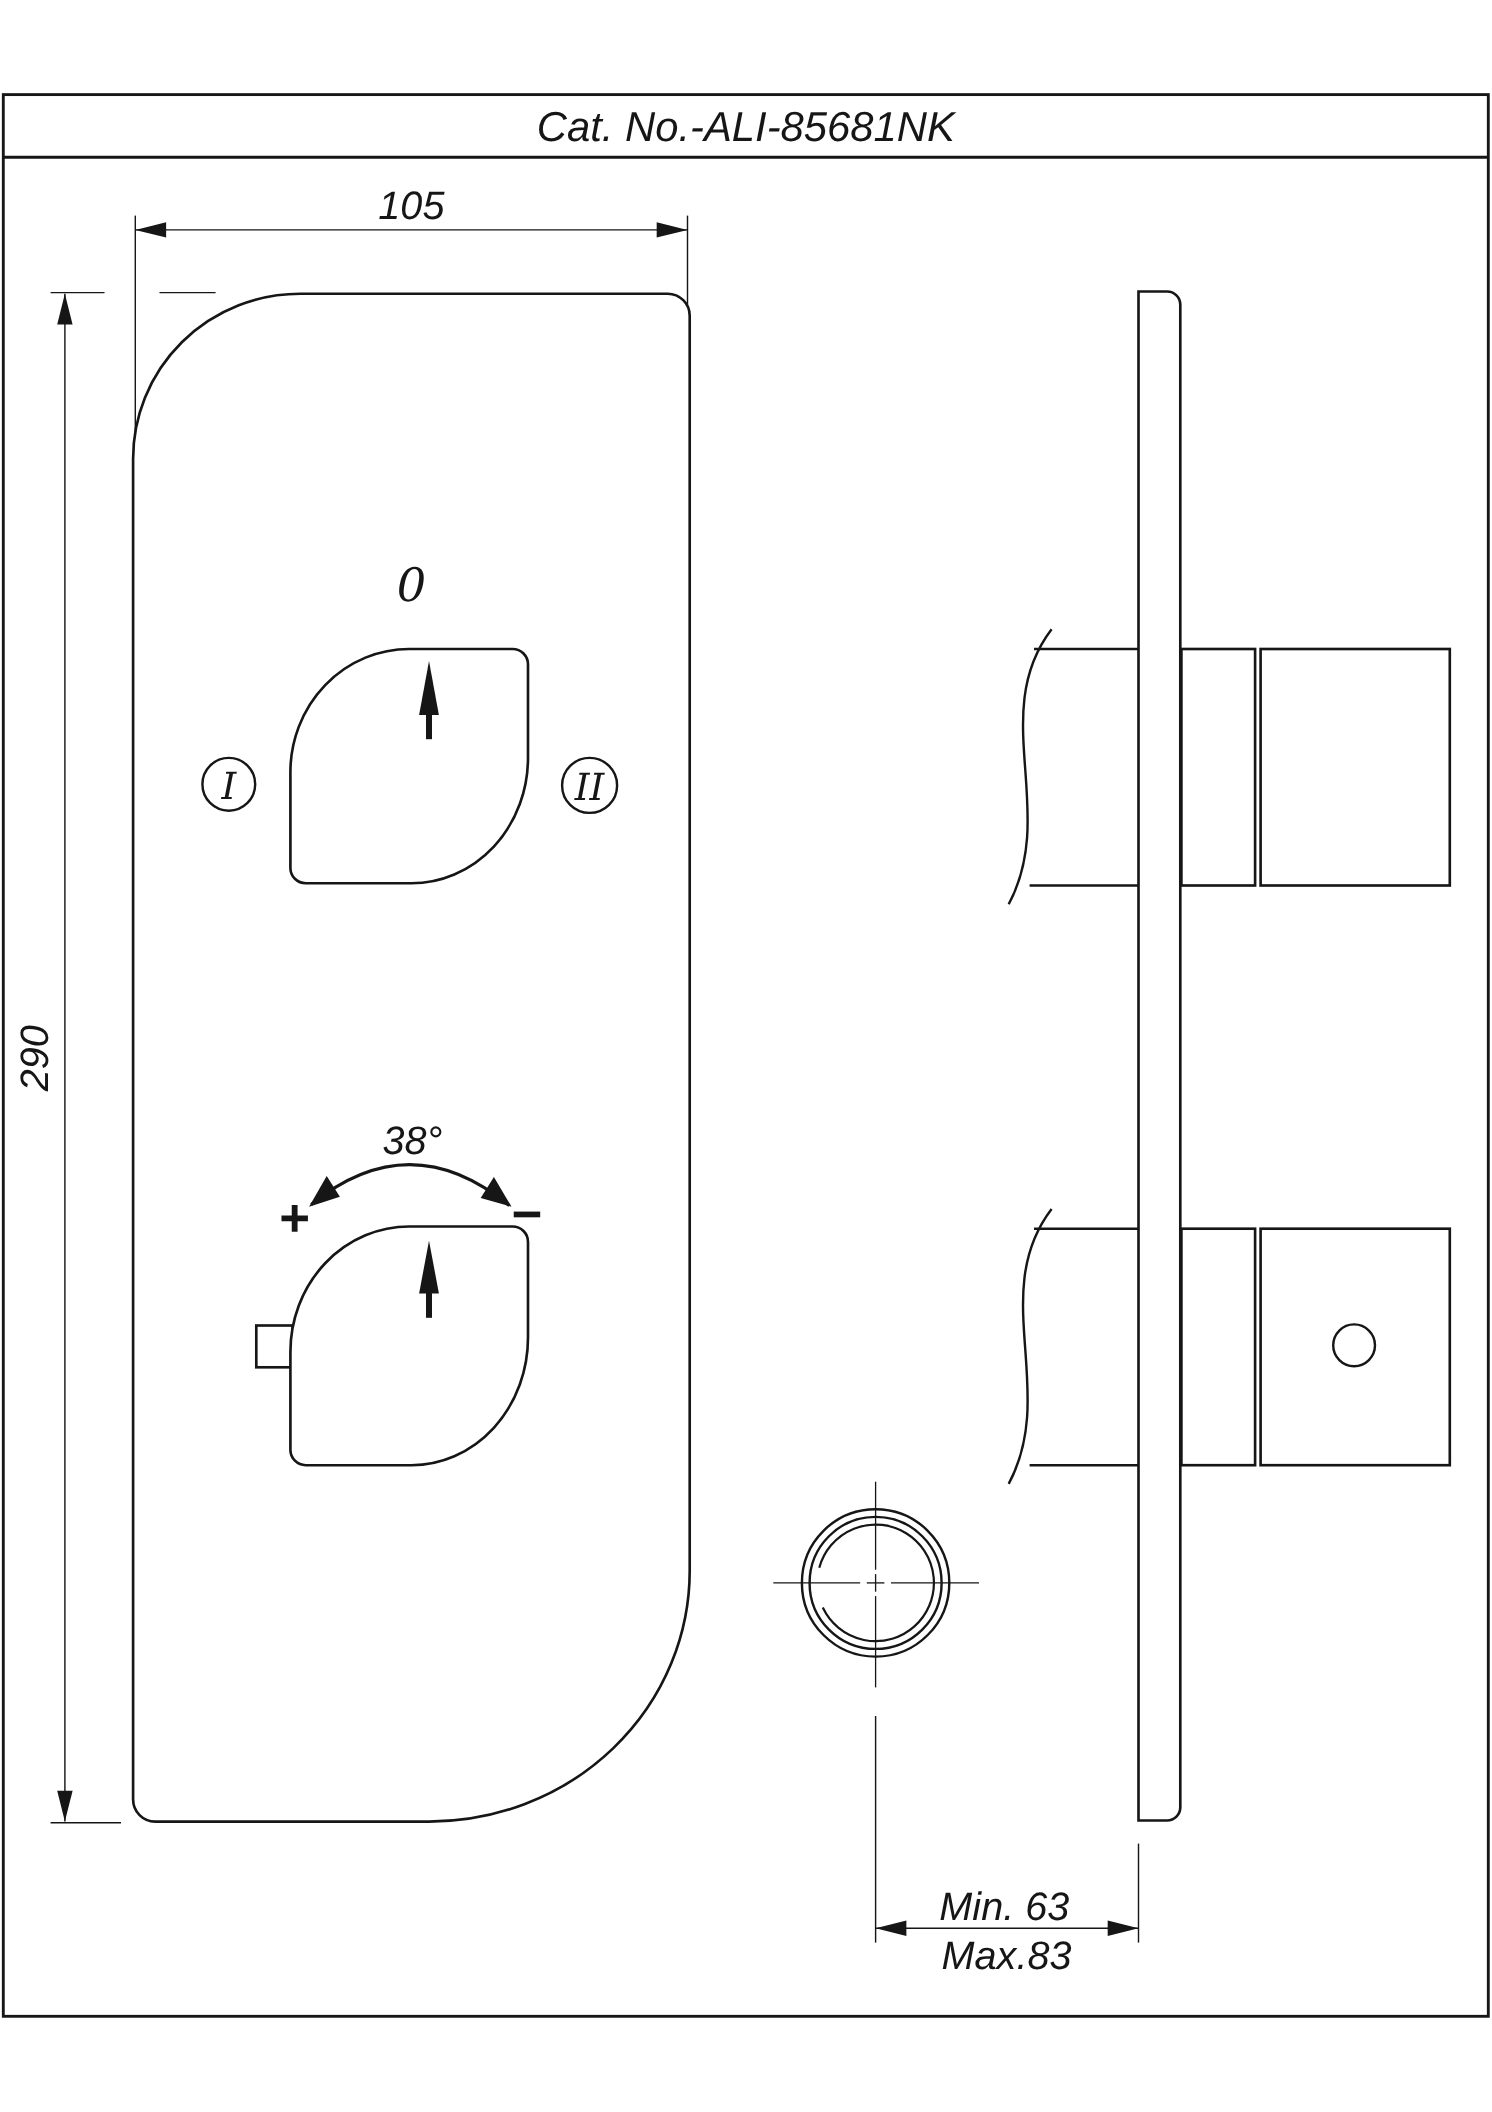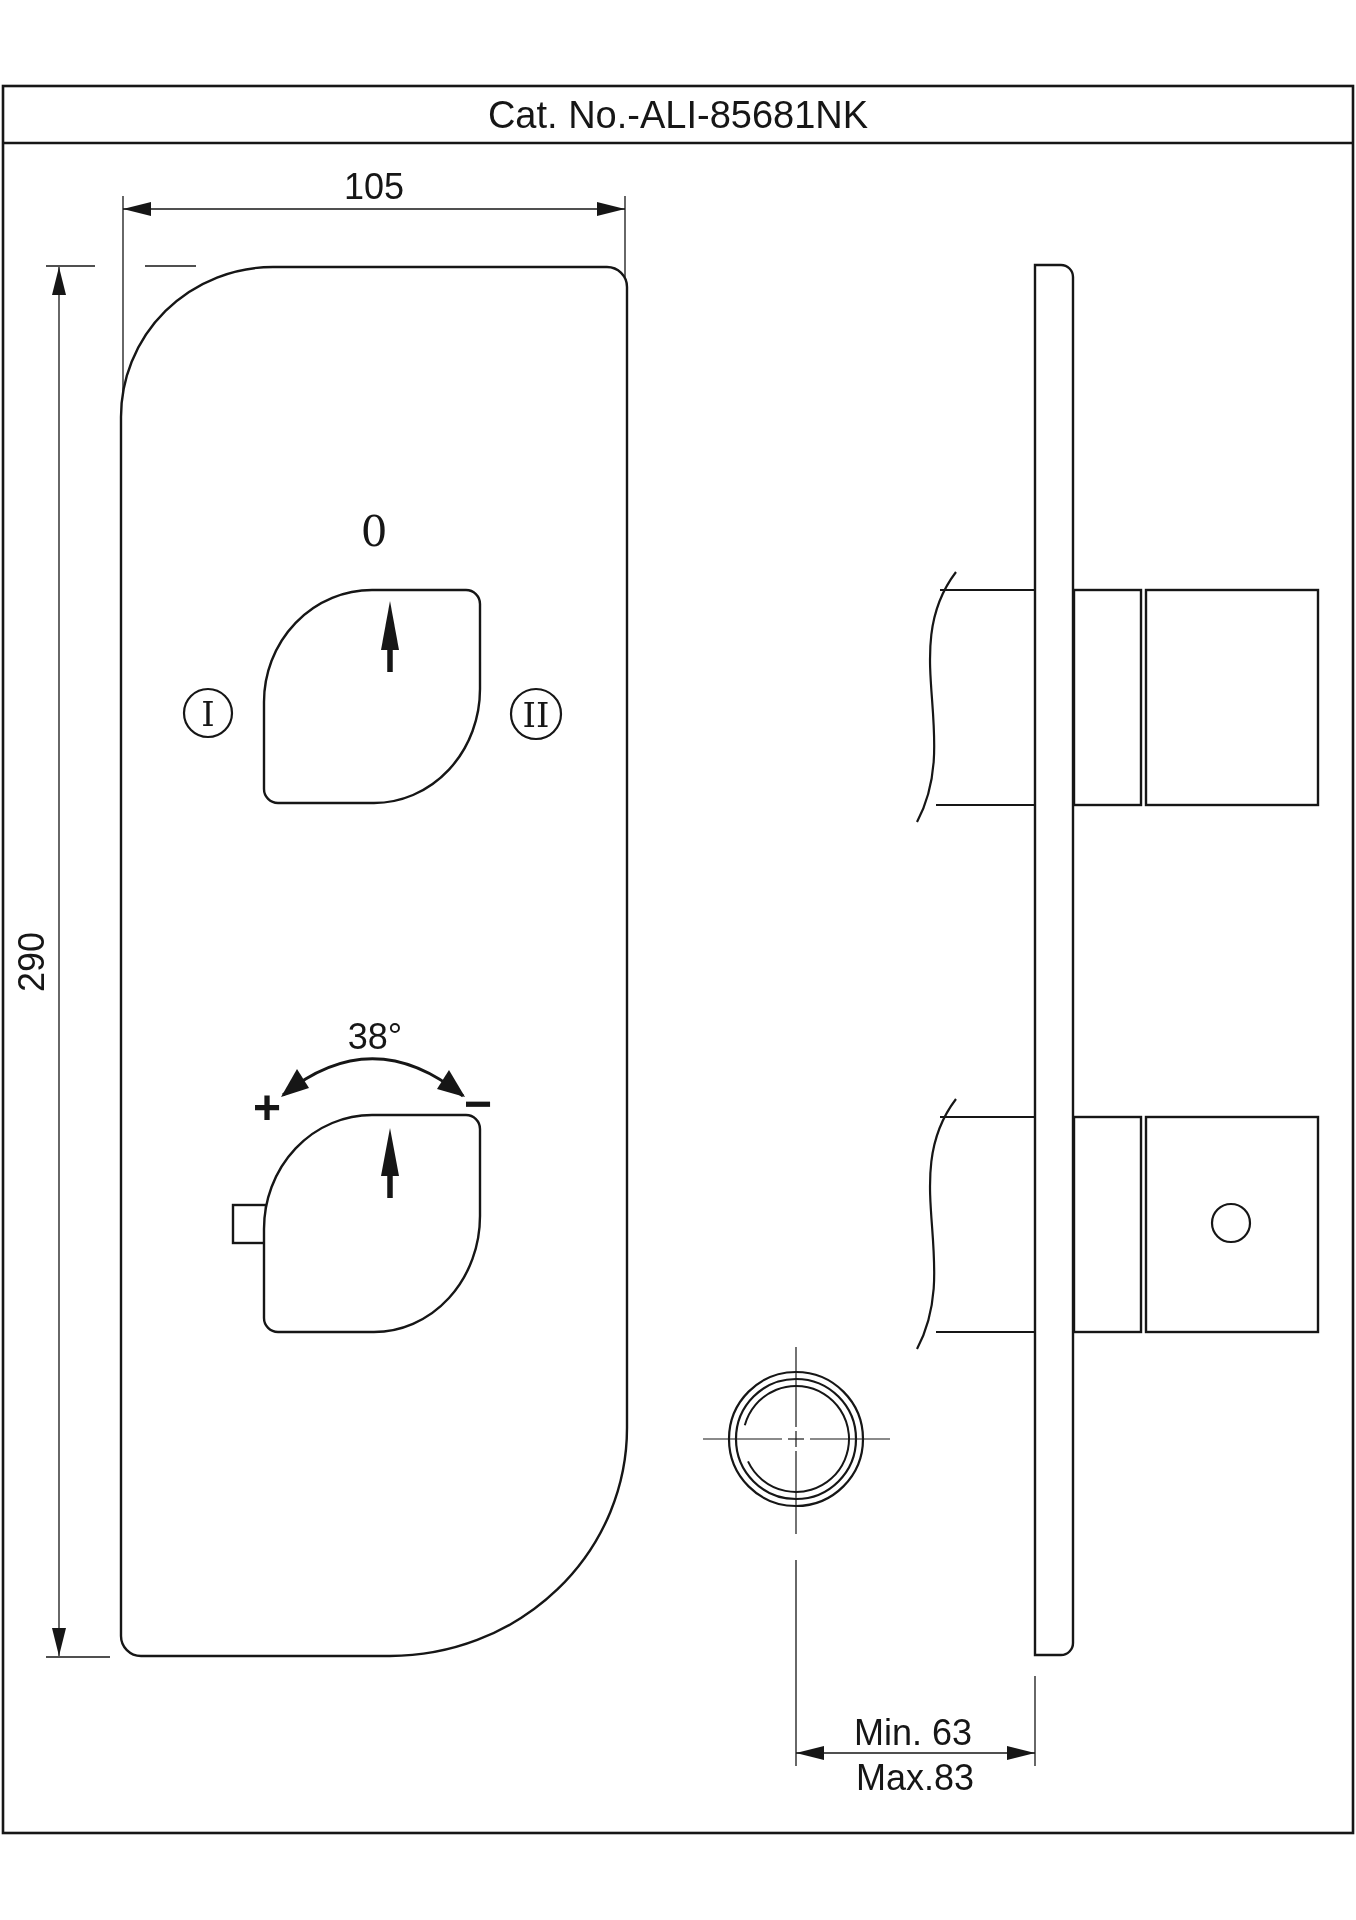--- a/index.html
+++ b/index.html
@@ -5,20 +5,21 @@
   html, body {
     margin: 0;
     padding: 0;
     background: #ffffff;
   }
   .sheet {
     width: 1356px;
     height: 1920px;
     position: relative;
     background: #ffffff;
+    font-style: italic;
   }
   svg { display: block; }
   .t-sans {
     font-family: "Liberation Sans", sans-serif;
     fill: #161616;
   }
   .t-serif {
     font-family: "DejaVu Serif", "Liberation Serif", serif;
     fill: #161616;
   }

